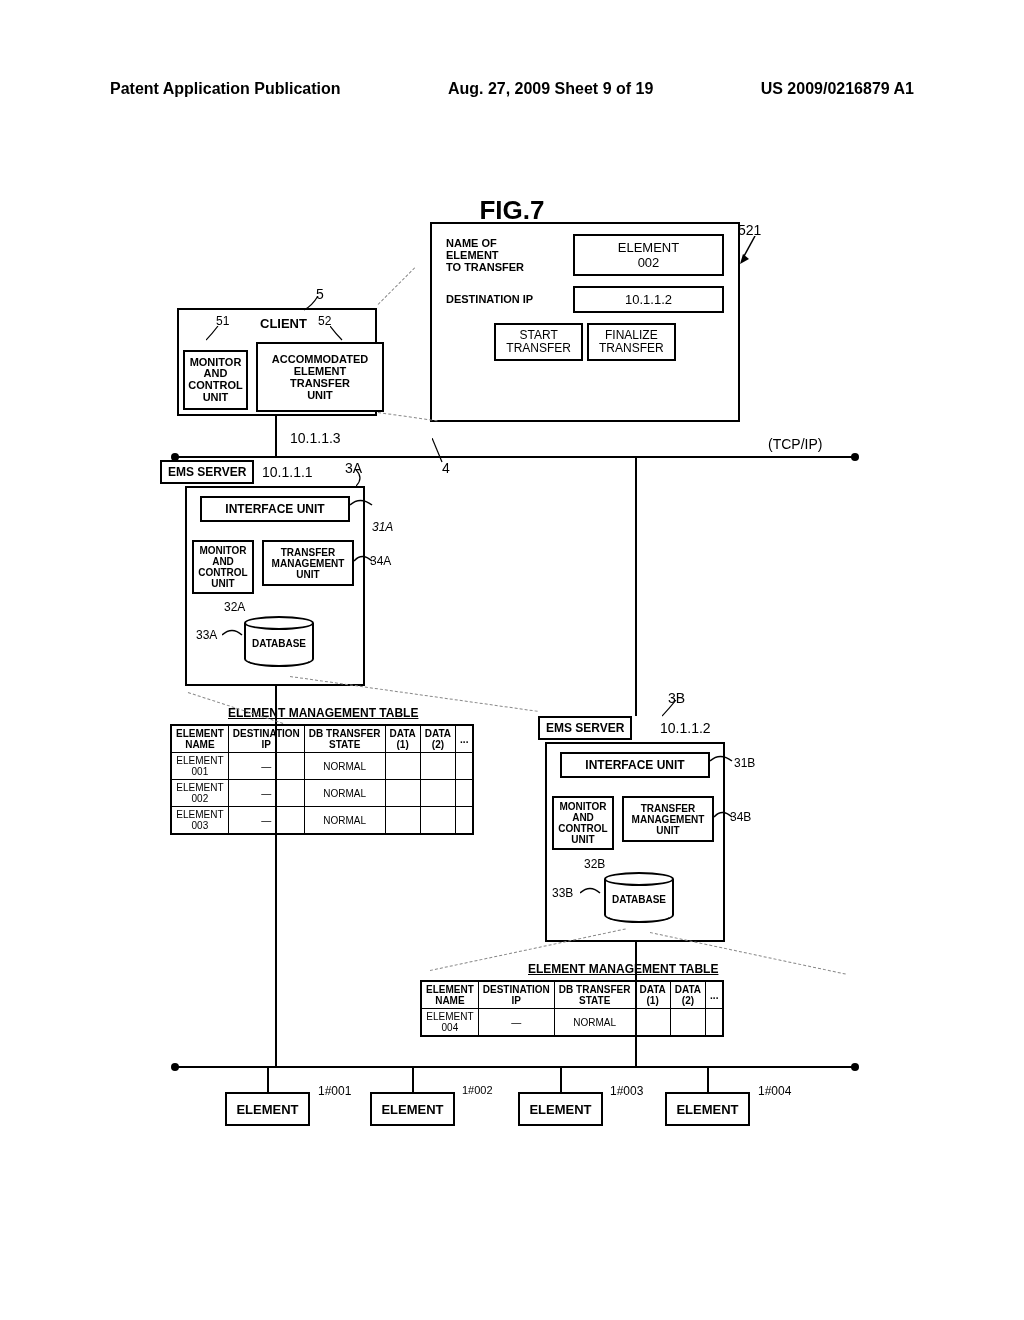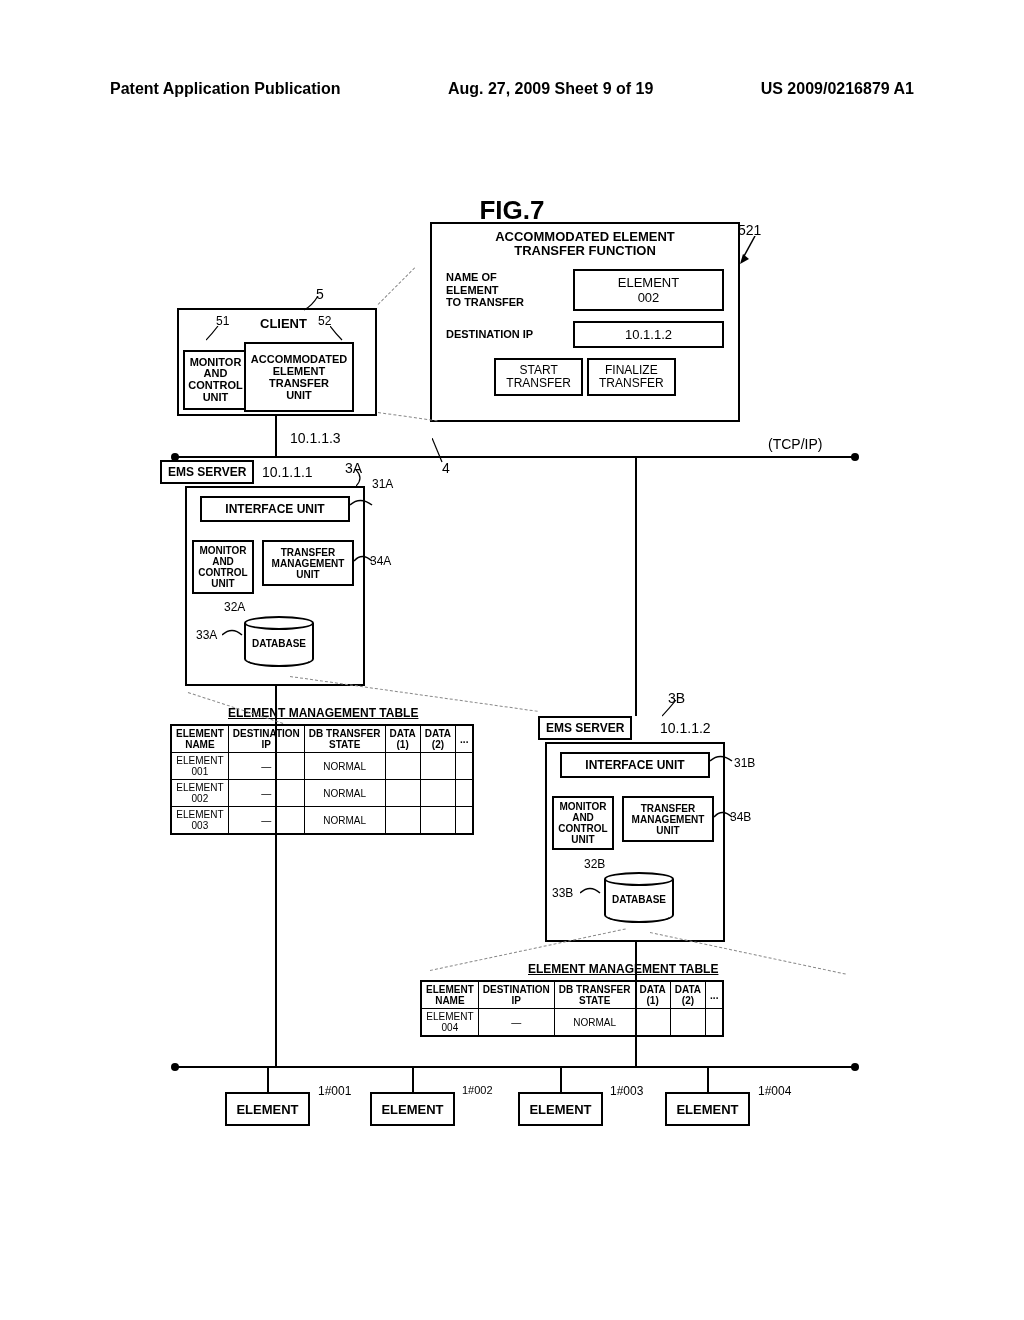--- a/index.html
+++ b/index.html
@@ -51,21 +51,21 @@
   }
   .client-inner {
     position: absolute; border: 2px solid #000; background: #fff;
     font-size: 11px; text-align: center; display: flex; flex-direction: column;
     justify-content: center;
   }
   .mcu {
     left: 183px; top: 350px; width: 65px; height: 60px;
   }
   .aetu {
-    left: 244px; top: 342px; width: 110px; height: 70px;
+    left: 256px; top: 342px; width: 128px; height: 70px;
   }
   .transfer-panel {
     position: absolute;
     left: 430px; top: 222px; width: 310px; height: 200px;
     border: 2px solid #000;
   }
   .transfer-panel .title {
     font-size: 13px; font-weight: bold; text-align: center; margin-top: 6px; line-height: 1.1;
   }
   .transfer-panel .row {
@@ -135,22 +135,20 @@
 
 <div class="header">
   <span>Patent Application Publication</span>
   <span>Aug. 27, 2009 Sheet 9 of 19</span>
   <span>US 2009/0216879 A1</span>
 </div>
 
 <div class="fig-title">FIG.7</div>
 
 <div class="transfer-panel">
-  <div class="title" style="white-space:pre-line">ACCOMMODATED ELEMENT
-TRANSFER FUNCTION</div>
   <div class="row">
     <div class="lbl" style="white-space:pre-line">NAME OF
 ELEMENT
 TO TRANSFER</div>
     <div class="field" style="white-space:pre-line">ELEMENT
 002</div>
   </div>
   <div class="row">
     <div class="lbl">DESTINATION IP</div>
     <div class="field">10.1.1.2</div>
@@ -192,21 +190,21 @@
 </div>
 <span class="label" style="left:768px; top:436px;">(TCP/IP)</span>
 
 <div class="emsTag" style="left:160px; top:460px;">EMS SERVER</div>
 <span class="label" style="left:262px; top:464px;">10.1.1.1</span>
 <span class="label" style="left:345px; top:460px;">3A</span>
 <span class="label" style="left:442px; top:460px;">4</span>
 
 <div class="server-box" style="left:185px; top:486px;"></div>
 <div class="interface-u" style="left:200px; top:496px; width:150px; height:26px;">INTERFACE UNIT</div>
-<span class="label" style="left:372px; top:477px; font-size:12px;">31A</span>
+<span class="label" style="left:372px; top:520px; font-size:12px;font-style:italic;">31A</span>
 <div class="mcuA" style="left:192px; top:540px; width:62px; height:54px; font-weight:bold;">MONITOR
 AND
 CONTROL
 UNIT</div>
 <div class="tmuA" style="left:262px; top:540px; width:92px; height:46px; font-weight:bold;">TRANSFER
 MANAGEMENT
 UNIT</div>
 <span class="label" style="left:370px; top:554px; font-size:12px;">34A</span>
 <span class="label" style="left:224px; top:600px; font-size:12px;">32A</span>
 <span class="label" style="left:196px; top:628px; font-size:12px;">33A</span>

